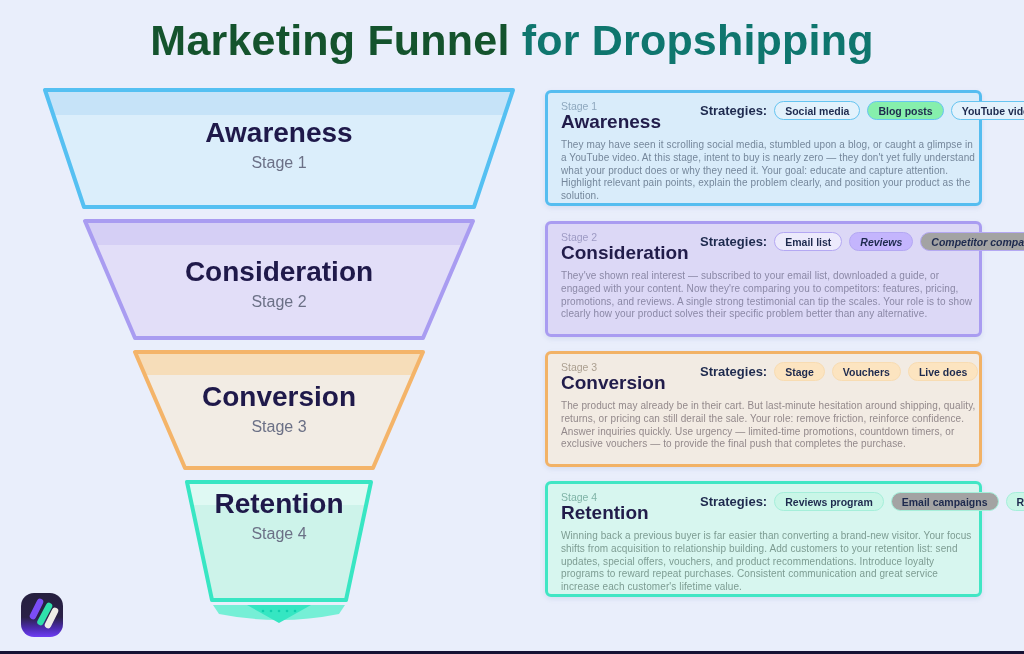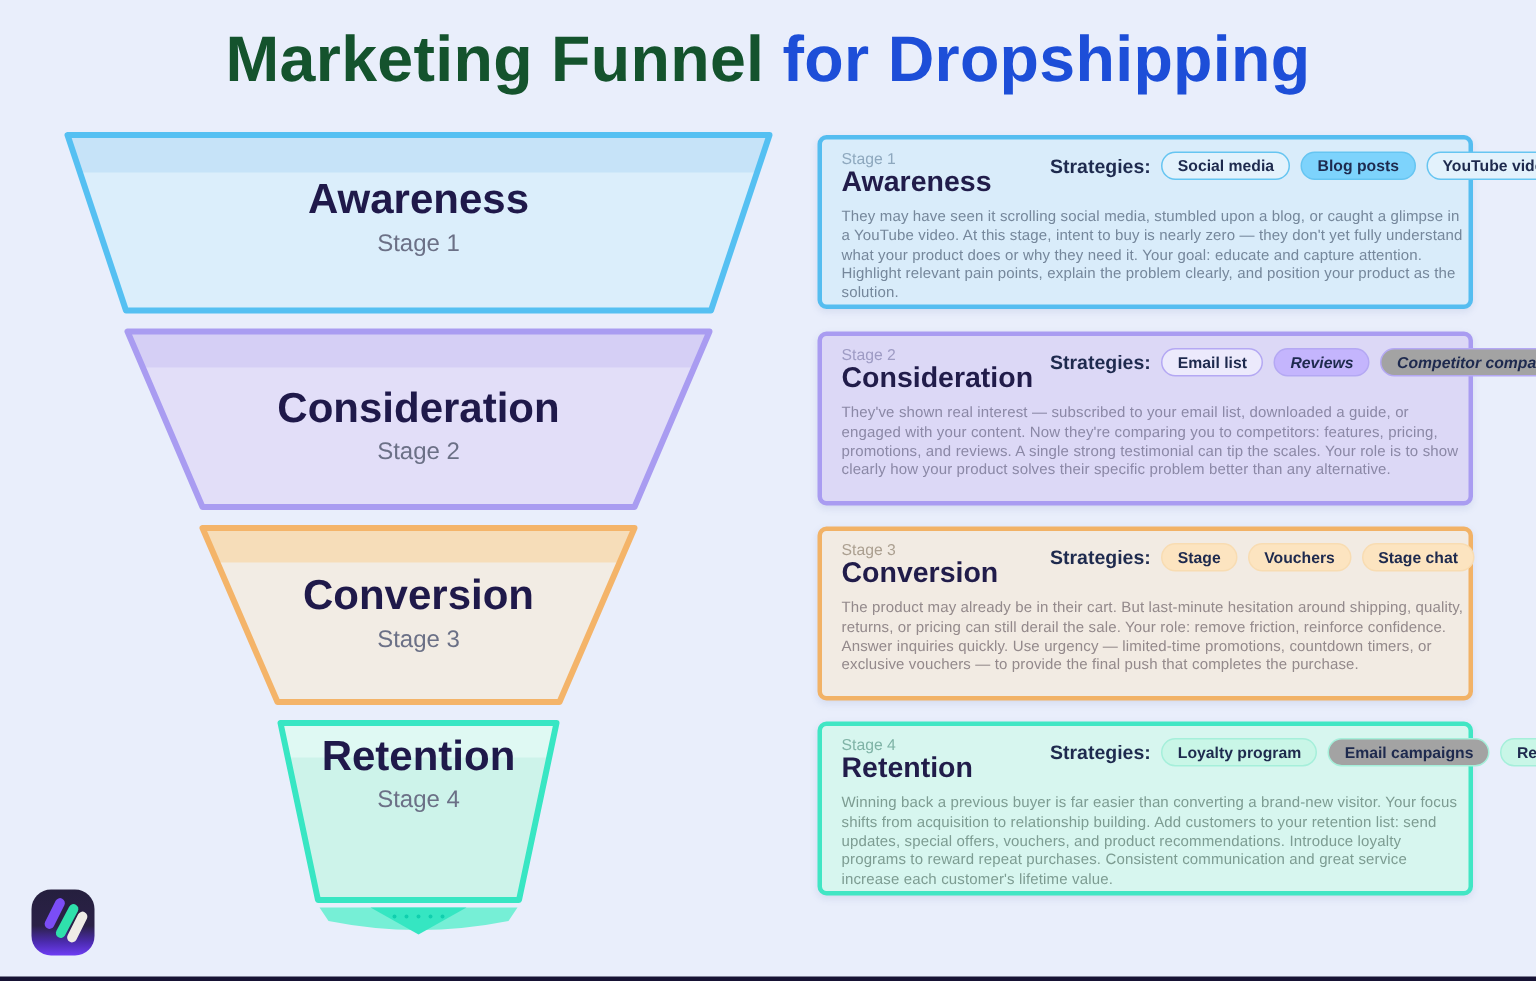--- a/index.html
+++ b/index.html
@@ -42,21 +42,21 @@
   
   .logo { position:absolute; left:20px; top:592px; }
   .bottom-bar { position:absolute; left:0; bottom:0; width:100%; height:3px; }
 </style>
 </head>
 <body>
 
 <div class="stage" style="background-color: rgb(233, 238, 251);">
 
   <h1 class="main-title">
-    <span style="color: #14532d;">Marketing Funnel </span><span style="color: #1d4ed8; text-align: right;">for Dropshipping</span>
+    <span style="color: #14532d;">Marketing Funnel </span><span style="color: #0f766e; text-align: right;">for Dropshipping</span>
   </h1>
 
   <svg class="funnel-svg" width="520" height="560" viewBox="0 0 520 560">
 
     <path d="M25,5 L493,5 L454,122 L64,122 Z" style="fill: rgb(219, 238, 251);"></path>
     <path d="M25,5 L493,5 L484.7,30 L33.3,30 Z" style="fill: rgb(198, 227, 248);"></path>
     <path class="seg-outline" d="M25,5 L493,5 L454,122 L64,122 Z" style="stroke: rgb(85, 192, 242);"></path>
 
     <path d="M65,136 L453,136 L403,253 L115,253 Z" style="fill: rgb(226, 222, 248);"></path>
     <path d="M65,136 L453,136 L442.7,160 L75.3,160 Z" style="fill: rgb(213, 207, 245);"></path>
@@ -97,21 +97,21 @@
     <div class="fname">Retention</div>
     <div class="fstage">Stage 4</div>
   </div>
 
   <div class="card" style="top: 90px; border-color: rgb(85, 189, 240); background-color: rgb(217, 236, 250);">
     <div class="card-stage" style="color: rgb(142, 168, 190);">Stage 1</div>
     <div class="card-title">Awareness</div>
     <div class="strategies-row">
       <span class="strategies-label">Strategies:</span>
       <span class="chip" style="background-color: rgb(227, 242, 252); border-color: rgb(102, 197, 241);">Social media</span>
-      <span class="chip" style="background-color: #7dd3fc; border-color: rgb(102, 197, 241);">Blog posts</span>
+      <span class="chip" style="background-color: #86efac; border-color: rgb(102, 197, 241);">Blog posts</span>
       <span class="chip" style="background-color: rgb(227, 242, 252); border-color: rgb(102, 197, 241);">YouTube videos</span>
     </div>
     <div class="card-desc" style="color: rgb(117, 135, 155);">They may have seen it scrolling social media, stumbled upon a blog, or caught a glimpse in a YouTube video. At this stage, intent to buy is nearly zero — they don't yet fully understand what your product does or why they need it. Your goal: educate and capture attention. Highlight relevant pain points, explain the problem clearly, and position your product as the solution.</div>
   </div>
 
   <div class="card" style="top: 221px; border-color: rgb(169, 156, 241); background-color: rgb(220, 216, 246);">
     <div class="card-stage" style="color: rgb(158, 155, 196);">Stage 2</div>
     <div class="card-title">Consideration</div>
     <div class="strategies-row">
       <span class="strategies-label">Strategies:</span>
@@ -122,31 +122,31 @@
     <div class="card-desc" style="color: rgb(139, 136, 166);">They've shown real interest — subscribed to your email list, downloaded a guide, or engaged with your content. Now they're comparing you to competitors: features, pricing, promotions, and reviews. A single strong testimonial can tip the scales. Your role is to show clearly how your product solves their specific problem better than any alternative.</div>
   </div>
 
   <div class="card" style="top: 351px; border-color: rgb(242, 178, 102); background-color: rgb(242, 235, 227);">
     <div class="card-stage" style="color: rgb(171, 159, 144);">Stage 3</div>
     <div class="card-title">Conversion</div>
     <div class="strategies-row">
       <span class="strategies-label">Strategies:</span>
       <span class="chip" style="background-color: rgb(252, 228, 192); border-color: rgb(248, 220, 178);">Stage</span>
       <span class="chip" style="background-color: rgb(252, 228, 192); border-color: rgb(248, 220, 178);">Vouchers</span>
-      <span class="chip" style="background-color: rgb(252, 228, 192); border-color: rgb(248, 220, 178);">Stage chat</span>
+      <span class="chip" style="background-color: rgb(252, 228, 192); border-color: rgb(248, 220, 178);">Live does</span>
     </div>
     <div class="card-desc" style="color: rgb(147, 137, 139);">The product may already be in their cart. But last-minute hesitation around shipping, quality, returns, or pricing can still derail the sale. Your role: remove friction, reinforce confidence. Answer inquiries quickly. Use urgency — limited-time promotions, countdown timers, or exclusive vouchers — to provide the final push that completes the purchase.</div>
   </div>
 
   <div class="card" style="top: 481px; border-color: rgb(65, 230, 196); background-color: rgb(215, 246, 239);">
     <div class="card-stage" style="color: rgb(127, 179, 166);">Stage 4</div>
     <div class="card-title">Retention</div>
     <div class="strategies-row">
       <span class="strategies-label">Strategies:</span>
-      <span class="chip" style="background-color: rgb(201, 246, 231); border-color: rgb(165, 239, 218);">Loyalty program</span>
+      <span class="chip" style="background-color: rgb(201, 246, 231); border-color: rgb(165, 239, 218);">Reviews program</span>
       <span class="chip" style="background-color: #a3a3a3; border-color: rgb(165, 239, 218);">Email campaigns</span>
       <span class="chip" style="background-color: rgb(201, 246, 231); border-color: rgb(165, 239, 218);">Repeat offers</span>
     </div>
     <div class="card-desc" style="color: rgb(125, 156, 146);">Winning back a previous buyer is far easier than converting a brand-new visitor. Your focus shifts from acquisition to relationship building. Add customers to your retention list: send updates, special offers, vouchers, and product recommendations. Introduce loyalty programs to reward repeat purchases. Consistent communication and great service increase each customer's lifetime value.</div>
   </div>
 
   <svg class="logo" width="44" height="46" viewBox="0 0 44 46">
     <defs>
       <linearGradient id="logoGrad" x1="0" y1="0" x2="0" y2="1">
         <stop offset="0" stop-color="#251f3e"></stop>

